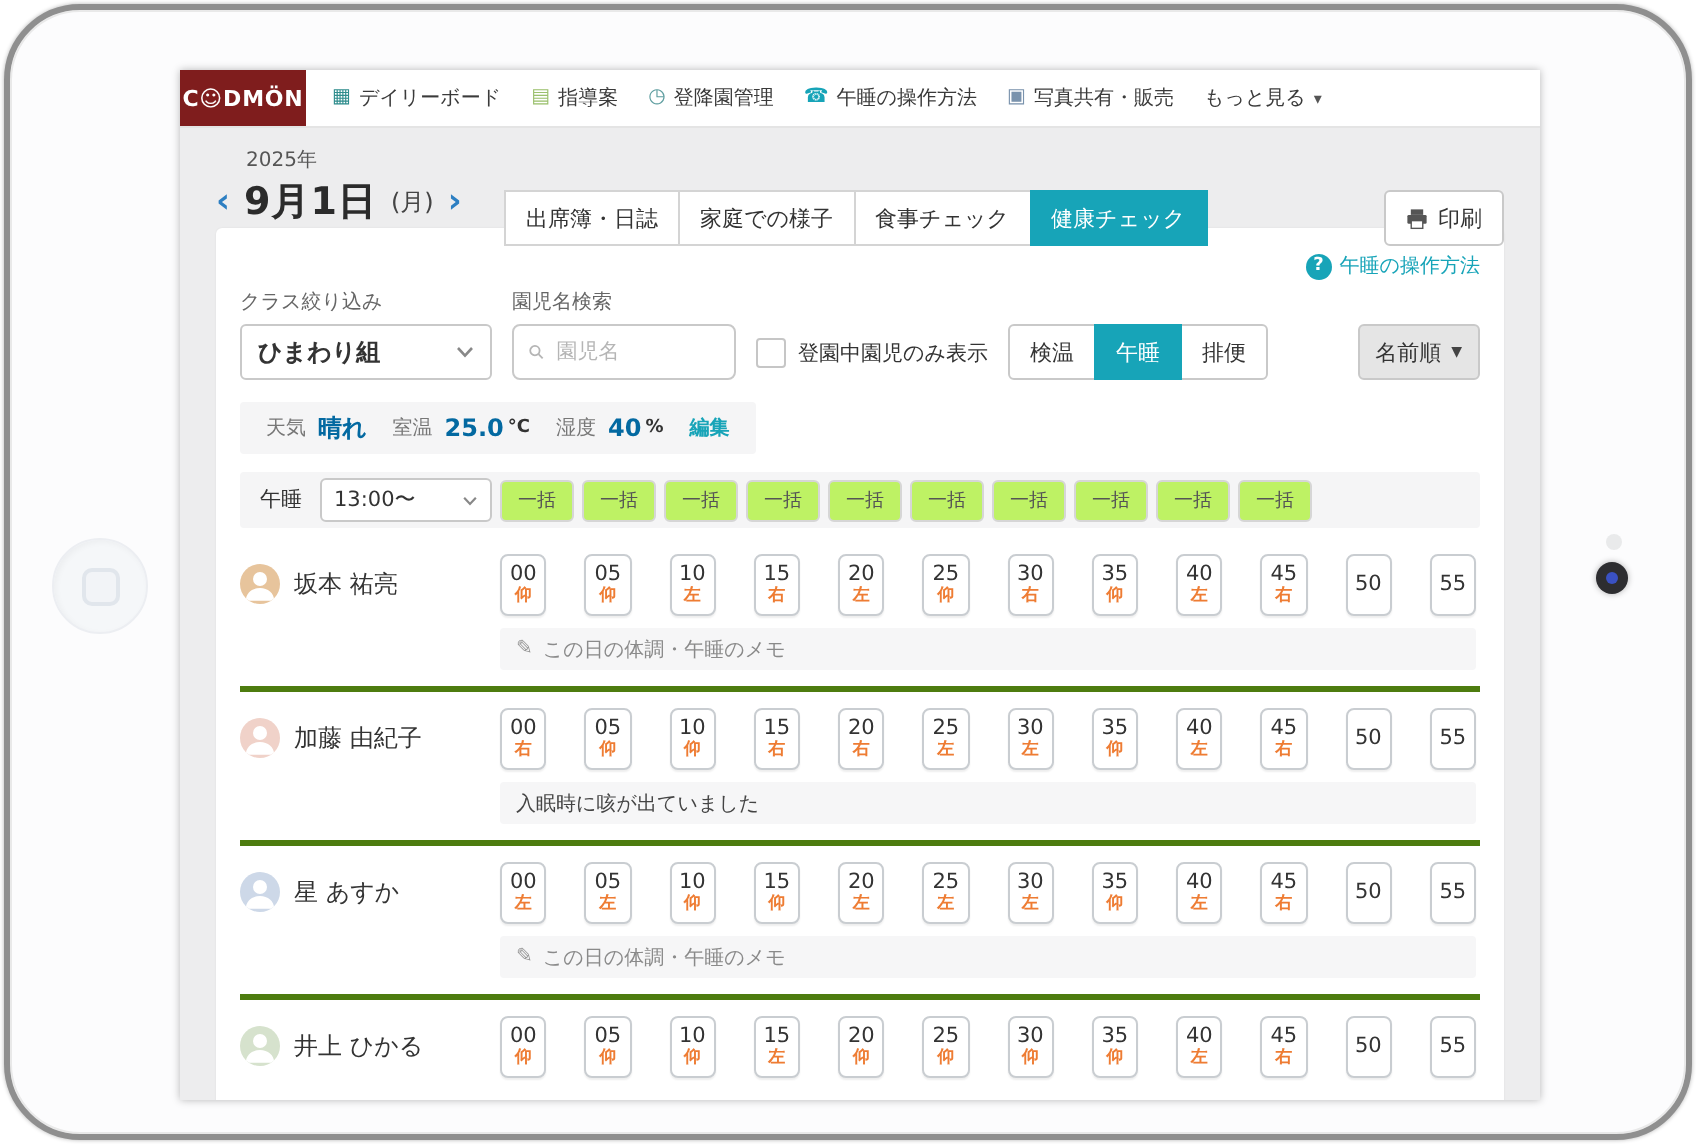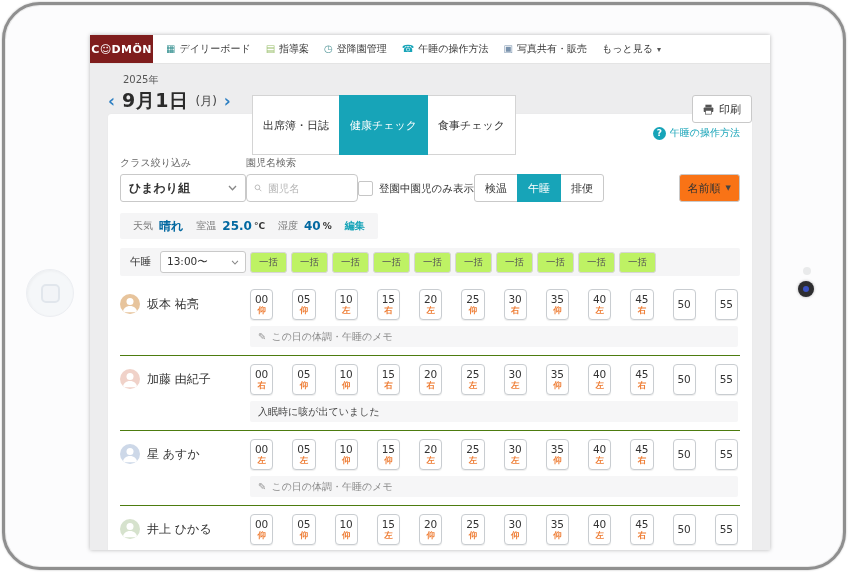--- a/index.html
+++ b/index.html
@@ -32,52 +32,52 @@
   .avatar{width:19px;height:19px;border-radius:50%;overflow:hidden;flex:0 0 auto;}
   .user-meta{font-size:8.5px;line-height:1.35;color:#444;white-space:nowrap;}
   
   .date-band{position:relative;height:50px;box-sizing:border-box;padding:9px 18px 0 18px;}
   .year{font-size:10px;color:#555;margin-left:15px;}
   .date-row{display:flex;align-items:center;gap:7px;margin-top:1px;}
   .chev{font-size:17px;font-weight:bold;color:#2d7fc2;line-height:1;cursor:pointer;}
   .big-date{font-size:19px;font-weight:600;color:#2b2b2b;letter-spacing:.5px;}
   .weekday{font-size:12px;color:#444;}
   .tabs{position:absolute;left:163px;top:31px;display:flex;}
-  .tab{height:26px;display:flex;align-items:center;padding:16px 10px;background:#fff;border:1px solid #d4d4d4;
+  .tab{height:26px;display:flex;align-items:center;padding:0 10px;background:#fff;border:1px solid #d4d4d4;
        margin-left:-1px;font-size:11px;color:#333;cursor:pointer;white-space:nowrap;}
   .tab.active{background:#17a4b8;border-color:#17a4b8;color:#fff;z-index:1;}
   .print-btn{position:absolute;right:18px;top:31px;height:26px;display:flex;align-items:center;gap:5px;
        padding:0 10px;background:#fff;border:1px solid #c9c9c9;border-radius:3px;font-size:11px;color:#333;cursor:pointer;}
   
   .card{margin:0 18px;background:#fff;border-radius:3px;padding:12px;box-shadow:0 0 1px rgba(0,0,0,.08);height:600px;box-sizing:border-box;}
   .card-head{display:flex;justify-content:flex-end;height:14px;}
   .help-link{display:flex;align-items:center;gap:4px;font-size:10px;color:#17a4b8;cursor:pointer;}
   .help-badge{width:13px;height:13px;border-radius:50%;background:#17a4b8;color:#fff;font-size:9px;font-weight:bold;
        display:flex;align-items:center;justify-content:center;}
-  .filters{display:flex;align-items:flex-end;margin-top:16px;}
+  .filters{display:flex;align-items:flex-end;gap:10px;margin-top:4px;}
   .f-label{font-size:10px;color:#666;margin-bottom:4px;}
   .select{display:flex;align-items:center;justify-content:space-between;gap:6px;height:28px;box-sizing:border-box;
        border:1px solid #c9c9c9;border-radius:3px;background:#fff;padding:0 8px;cursor:pointer;}
   .select .val{font-size:12px;font-weight:bold;color:#333;white-space:nowrap;}
   .search-box{display:flex;align-items:center;gap:4px;width:112px;height:28px;box-sizing:border-box;
        border:1px solid #c9c9c9;border-radius:4px;background:#fff;padding:0 7px;}
   .search-box input{border:none;outline:none;width:100%;font-size:10.5px;color:#333;background:transparent;
        font-family:inherit;}
   .search-box input::placeholder{color:#b5b5b5;}
   .chk-group{display:flex;align-items:center;gap:6px;margin-bottom:6px;white-space:nowrap;}
   .checkbox{width:15px;height:15px;box-sizing:border-box;border:1px solid #c6c6c6;border-radius:2px;background:#fff;cursor:pointer;}
   .chk-label{font-size:10.5px;color:#333;}
   .mode-group{display:flex;}
   .mode-btn{width:44px;height:28px;box-sizing:border-box;border:1px solid #c9c9c9;background:#fff;margin-left:-1px;
        font-size:11px;color:#333;display:flex;align-items:center;justify-content:center;cursor:pointer;}
   .mode-btn:first-child{border-radius:3px 0 0 3px;margin-left:0;}
   .mode-btn:last-child{border-radius:0 3px 3px 0;}
   .mode-btn.active{background:#17a4b8;border-color:#17a4b8;color:#fff;z-index:1;}
   .sort-btn{margin-left:auto;height:28px;box-sizing:border-box;display:flex;align-items:center;gap:5px;padding:0 8px;
-       border:1px solid #c9c9c9;border-radius:3px;background:#f97316;font-size:11px;color:#333;cursor:pointer;white-space:nowrap;text-align:center;}
+       border:1px solid #c9c9c9;border-radius:3px;background:#e5e5e5;font-size:11px;color:#333;cursor:pointer;white-space:nowrap;text-align:center;}
   .sort-caret{font-size:7px;color:#444;}
   
   .weather{display:inline-flex;align-items:center;gap:13px;margin-top:11px;background:#f5f5f6;border-radius:2px;
        padding:5px 13px;height:16px;}
   .w-label{font-size:10px;color:#777;}
   .w-val{font-size:12px;font-weight:bold;color:#0369a1;margin-left:-7px;}
   .w-unit{font-size:9px;font-weight:bold;color:#333;margin-left:-11px;}
   .edit-link{font-size:10px;font-weight:bold;color:#17a4b8;cursor:pointer;}
   
   .nap-strip{display:flex;align-items:center;margin-top:9px;background:#f5f5f6;border-radius:2px;height:28px;
@@ -85,21 +85,21 @@
   .nap-left{display:flex;align-items:center;gap:9px;width:120px;flex:0 0 auto;}
   .nap-label{font-size:10.5px;color:#333;}
   .nap-select{width:86px;height:22px;padding:0 6px;box-sizing:border-box;}
   .nap-select .val{font-size:10.5px;font-weight:normal;}
   .bulk-row{display:flex;gap:4px;}
   .bulk-btn{width:37px;height:21px;box-sizing:border-box;border:1px solid #d6d6d6;border-radius:3px;background:#bef264;
        font-size:9.5px;color:#555;display:flex;align-items:center;justify-content:center;cursor:pointer;}
   
   .rows{margin-top:5px;}
   .child-row{display:flex;padding:8px 0;}
-  .child-row + .child-row{border-top:1px solid #4d7c0f;}
+  .child-row + .child-row{border-top:3px solid #4d7c0f;}
   .who{width:130px;flex:0 0 auto;display:flex;align-items:center;gap:7px;align-self:flex-start;padding-top:5px;}
   .who .avatar{width:20px;height:20px;}
   .child-name{font-size:12px;color:#333;white-space:nowrap;}
   .row-right{width:488px;}
   .cells{display:flex;gap:19px;}
   .cell{width:37px;height:31px;box-sizing:border-box;border:1px solid #c9cdd1;border-radius:4px;background:#fff;
        box-shadow:0 1px 1px rgba(0,0,0,.07);display:flex;flex-direction:column;align-items:center;justify-content:center;
        cursor:pointer;}
   .cell .t{font-size:10.5px;color:#333;line-height:1.1;}
   .cell .m{font-size:8.5px;font-weight:bold;color:#ee7c33;line-height:1.1;}
@@ -158,22 +158,23 @@
       <div class="date-band">
         <div class="year">2025年</div>
         <div class="date-row">
           <span class="chev">‹</span>
           <span class="big-date">9月1日</span>
           <span class="weekday">(月)</span>
           <span class="chev">›</span>
         </div>
         <div class="tabs">
             <div class="tab">出席簿・日誌</div>
+            <div class="tab">家庭での様子</div>
+            <div class="tab">食事チェック</div>
             <div class="tab active">健康チェック</div>
-            <div class="tab">食事チェック</div>
           </div>
         <div class="print-btn">
           <svg width="11" height="11" viewBox="0 0 16 16">
               <rect x="3.5" y="1" width="9" height="4" fill="#555"></rect>
               <rect x="1" y="5" width="14" height="6.5" rx="1" fill="#555"></rect>
               <rect x="3.8" y="9.2" width="8.4" height="5.6" fill="#fff" stroke="#555"></rect>
             </svg>
           <span>印刷</span>
         </div>
       </div>

